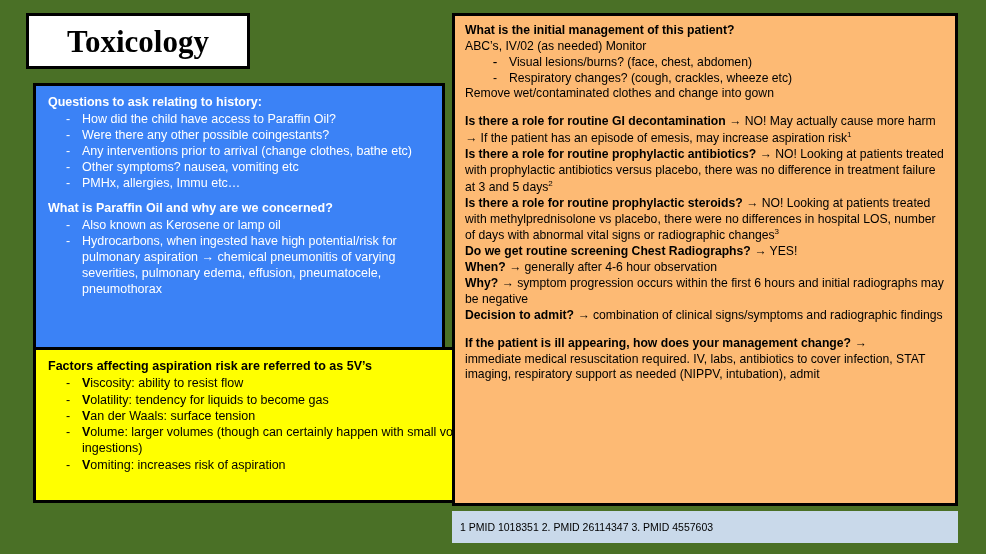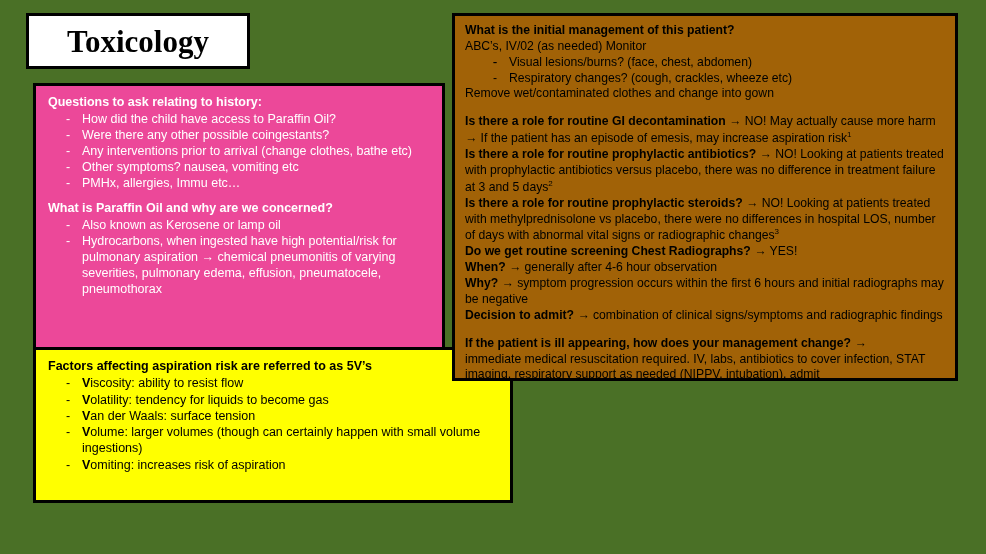--- a/index.html
+++ b/index.html
@@ -36,21 +36,21 @@
     color: #000000;
     letter-spacing: 0px;
     line-height: 1;
   }
 
   
   .blue-box {
     position: absolute;
     left: 33px; top: 83px;
     width: 412px; height: 289px;
-    background: #ec4899;
+    background: #3b82f6;
     border: 3px solid #000000;
     padding: 8px 10px 6px 12px;
     color: #ffffff;
     font-size: 12.5px;
     line-height: 1.28;
   }
   .blue-box .hdr {
     font-weight: bold;
     font-size: 12.5px;
     margin-bottom: 1px;
@@ -89,22 +89,22 @@
     font-weight: bold;
     font-size: 12.5px;
     margin-bottom: 1px;
   }
   .yellow-box .bold-letter { font-weight: bold; }
 
   
   .orange-box {
     position: absolute;
     left: 452px; top: 13px;
-    width: 506px; height: 368px;
-    background: #a16207;
+    width: 506px; height: 493px;
+    background: #fdba74;
     border: 3px solid #000000;
     padding: 7px 10px 5px 10px;
     color: #000000;
     font-size: 12.2px;
     line-height: 1.30;
   }
   .orange-box b { font-weight: bold; }
   .orange-box .q { font-weight: bold; }
   .orange-box .spacer { height: 12px; }
   .orange-box sup { font-size: 8px; vertical-align: super; }
@@ -192,14 +192,17 @@
     <div><b>When?</b><span> → generally after 4-6 hour observation</span></div>
     <div><b>Why?</b><span> → symptom progression occurs within the first 6 hours and initial radiographs may be negative</span></div>
     <div><b>Decision to admit?</b><span> → combination of clinical signs/symptoms and radiographic findings</span></div>
 
     <div class="spacer"></div>
 
     <div><b>If the patient is ill appearing, how does your management change? →</b></div>
     <div>immediate medical resuscitation required. IV, labs, antibiotics to cover infection, STAT imaging,  respiratory support as needed (NIPPV, intubation), admit</div>
   </div>
 
+  <div class="refs-box">
+    <span>1 PMID 1018351 2. PMID 26114347 3. PMID 4557603</span>
+  </div>
 
 </div>
 
 </body></html>

